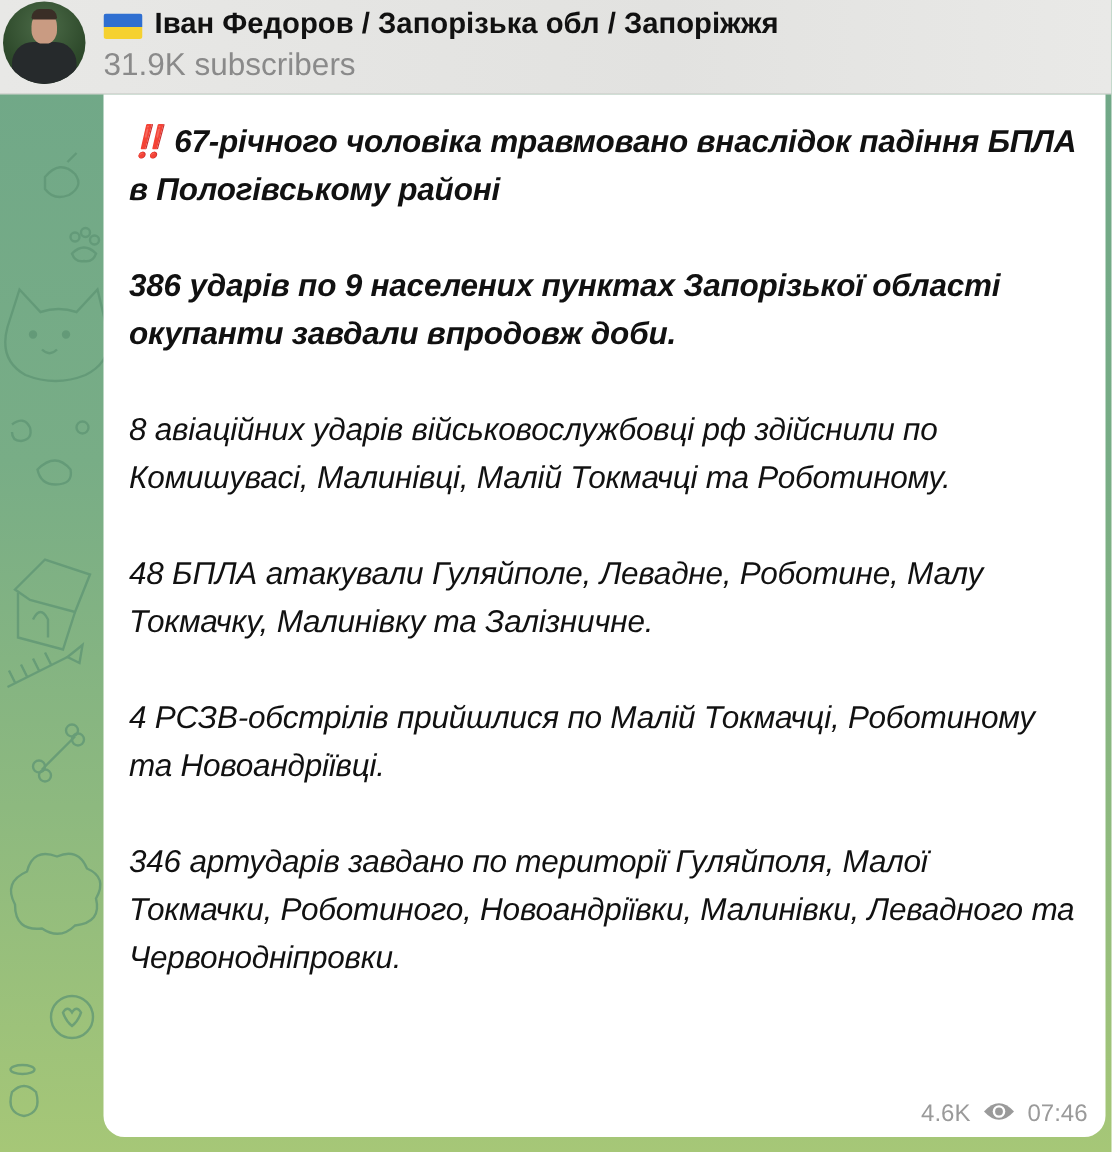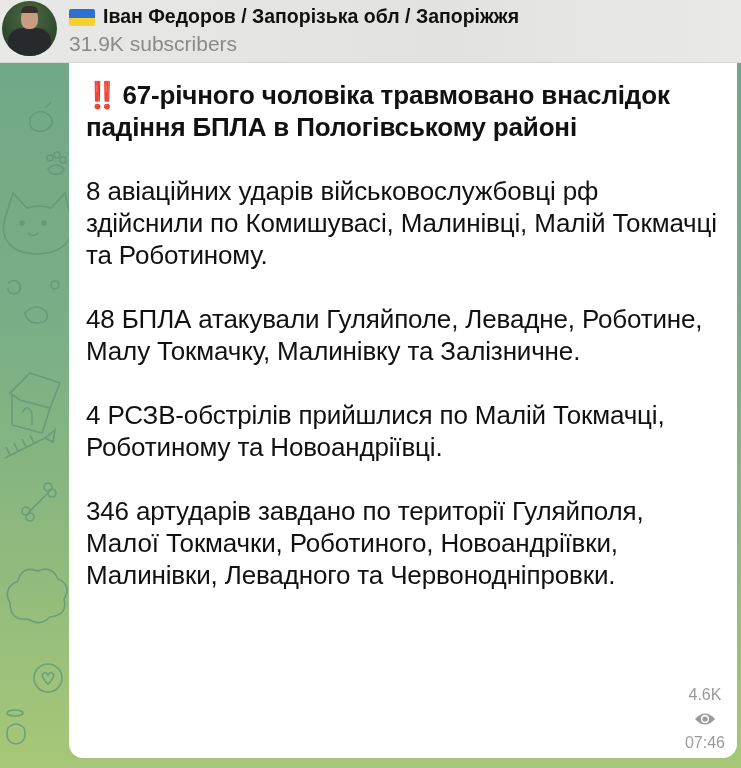--- a/index.html
+++ b/index.html
@@ -51,30 +51,31 @@
     .subscribers {
       position: absolute; left: 69px; top: 32px;
       font-size: 21px; color: #8a8a8a; white-space: nowrap;
     }
     .bubble {
       position: absolute; left: 69px; top: 63px; width: 668px; height: 695px;
       background: #ffffff; border-radius: 0 0 14px 14px;
       padding: 16px 18px 0 17px;
     }
     .msg-text {
-      font-size: 26px; line-height: 32px; color: #111;
+      font-size: 21px; line-height: 32px; color: #111;
       letter-spacing: -0.15px;
+      font-style: italic;
     }
     .msg-text p { margin-bottom: 32px; }
     .msg-text p.bold { font-weight: bold; }
     .alarm { color: #e0261f; font-weight: bold; margin-right: 6px; letter-spacing: -2px; }
     .meta {
       position: absolute; right: 12px; bottom: 6px;
-      display: flex; align-items: center; gap: 8px;
-      font-size: 16px; color: #9a9a9a; flex-direction: column;
+      display: flex; gap: 8px;
+      font-size: 16px; color: #9a9a9a;
     }
     .eye-icon { width: 22px; height: 14px; display: inline-block; }
   </style>
 </head>
 <body>
 
 <svg class="wallpaper" viewBox="0 0 741 705">
   <g fill="none" stroke="#5e9574" stroke-width="1.6" opacity="0.75">
 
     <path d="M30 55 q10 -12 20 -2 q6 8 -4 14 q-10 4 -16 -4 z"></path>
@@ -133,20 +134,21 @@
     <span>Іван Федоров / Запорізька обл / Запоріжжя</span>
   </div>
   <div class="subscribers">31.9K subscribers</div>
 </div>
 
 <div class="bubble">
   <div class="msg-text">
     <p class="bold">
       <span class="alarm">‼️</span><span>67-річного чоловіка травмовано внаслідок падіння БПЛА в Пологівському районі</span>
     </p>
+    <p class="bold">386 ударів по 9 населених пунктах Запорізької області окупанти завдали впродовж доби.</p>
     <p>8 авіаційних ударів військовослужбовці рф здійснили по Комишувасі, Малинівці, Малій Токмачці та Роботиному.</p>
     <p>48 БПЛА атакували Гуляйполе, Левадне, Роботине, Малу Токмачку, Малинівку та Залізничне.</p>
     <p>4 РСЗВ-обстрілів прийшлися по Малій Токмачці, Роботиному та Новоандріївці.</p>
     <p>346 артударів завдано по території Гуляйполя, Малої Токмачки, Роботиного, Новоандріївки, Малинівки, Левадного та Червонодніпровки.</p>
   </div>
   <div class="meta">
     <span>4.6K</span>
     <svg class="eye-icon" viewBox="0 0 22 14">
       <path d="M1 7 Q11 -4 21 7 Q11 18 1 7Z" fill="#9a9a9a"></path>
       <circle cx="11" cy="7" r="4.2" fill="#fff"></circle>

